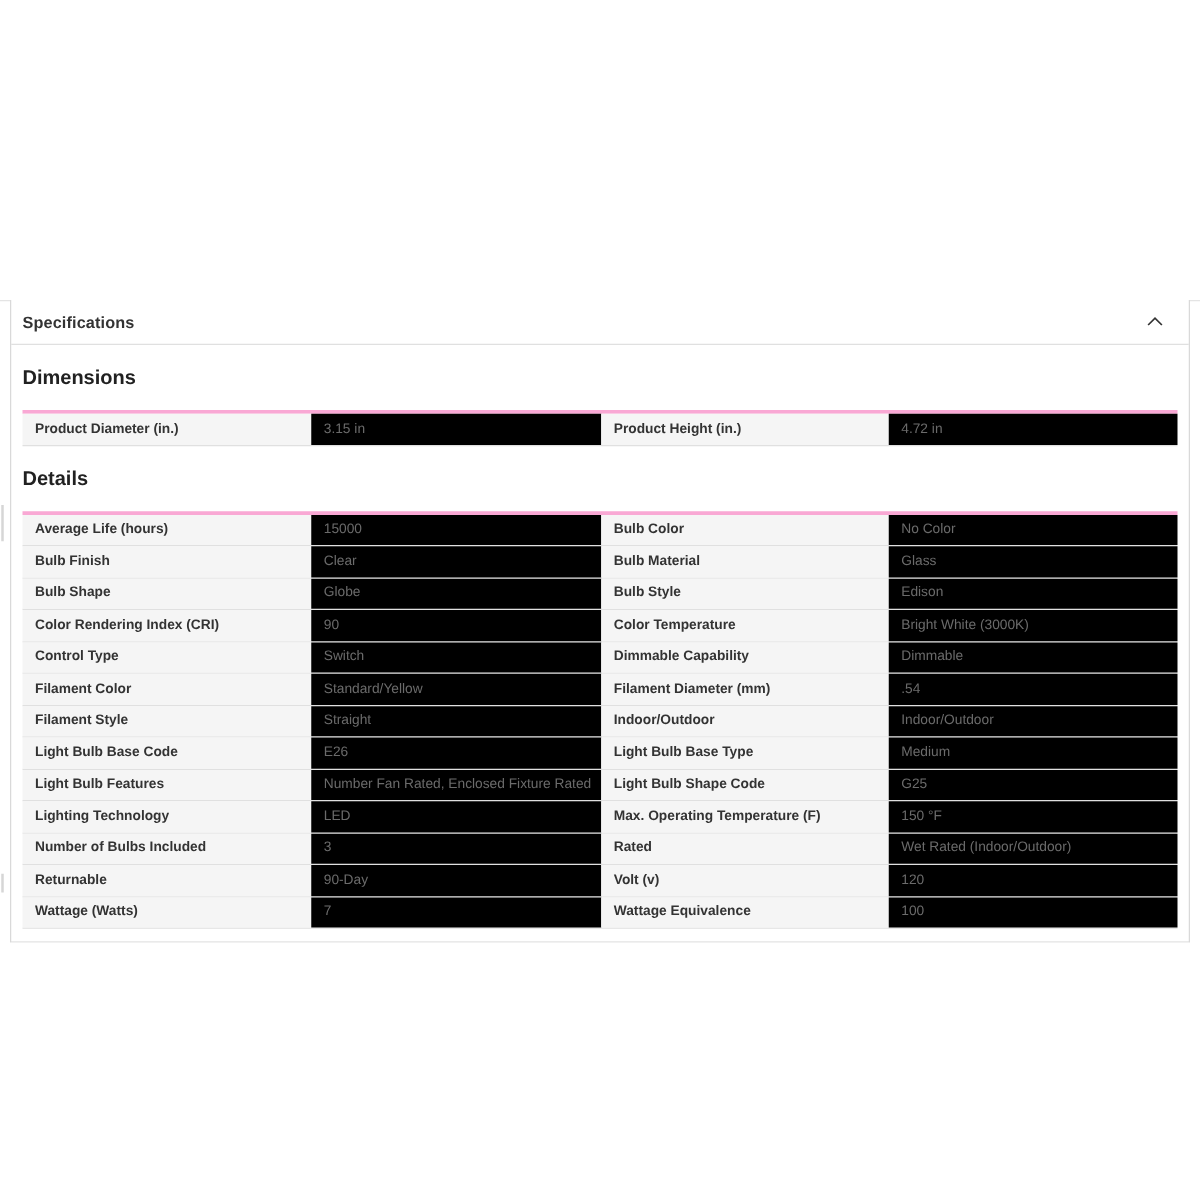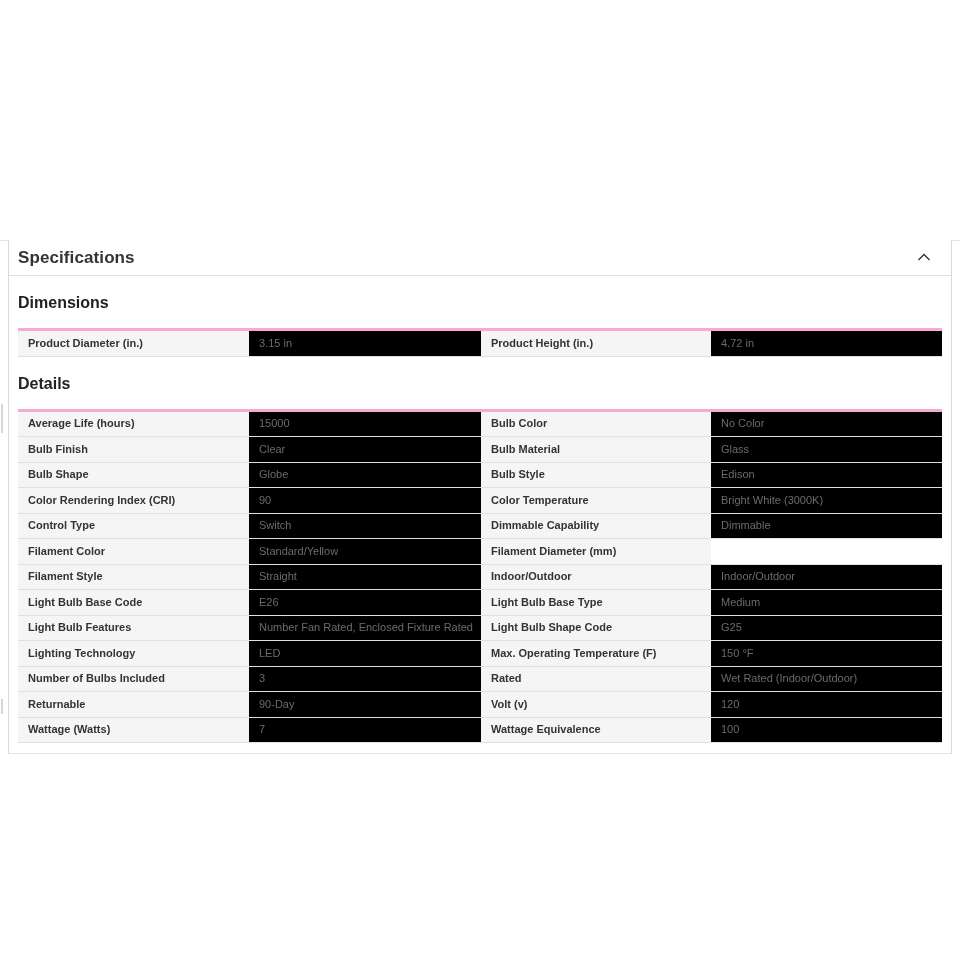--- a/index.html
+++ b/index.html
@@ -26,21 +26,21 @@
   .accordion-header {
     height: 36px;
     display: flex;
     align-items: center;
     justify-content: space-between;
     padding: 0 20px 0 9px;
     border-bottom: 1px solid #e0e0e0;
     cursor: pointer;
   }
   .accordion-title {
-    font-size: 17px;
+    font-size: 13px;
     font-weight: 700;
     color: #333333;
     letter-spacing: 0.1px;
   }
   .chevron-icon { display: flex; align-items: center; }
   .accordion-content {
     padding: 0 9px 10px 9px;
   }
   .section-heading {
     font-size: 16px;
@@ -140,20 +140,21 @@
         <div class="spec-row">
           <div class="spec-label">Control Type</div>
           <div class="spec-value">Switch</div>
           <div class="spec-label">Dimmable Capability</div>
           <div class="spec-value">Dimmable</div>
         </div>
         <div class="spec-row">
           <div class="spec-label">Filament Color</div>
           <div class="spec-value">Standard/Yellow</div>
           <div class="spec-label">Filament Diameter (mm)</div>
+          <div class="spec-value">.54</div>
         </div>
         <div class="spec-row">
           <div class="spec-label">Filament Style</div>
           <div class="spec-value">Straight</div>
           <div class="spec-label">Indoor/Outdoor</div>
           <div class="spec-value">Indoor/Outdoor</div>
         </div>
         <div class="spec-row">
           <div class="spec-label">Light Bulb Base Code</div>
           <div class="spec-value">E26</div>

